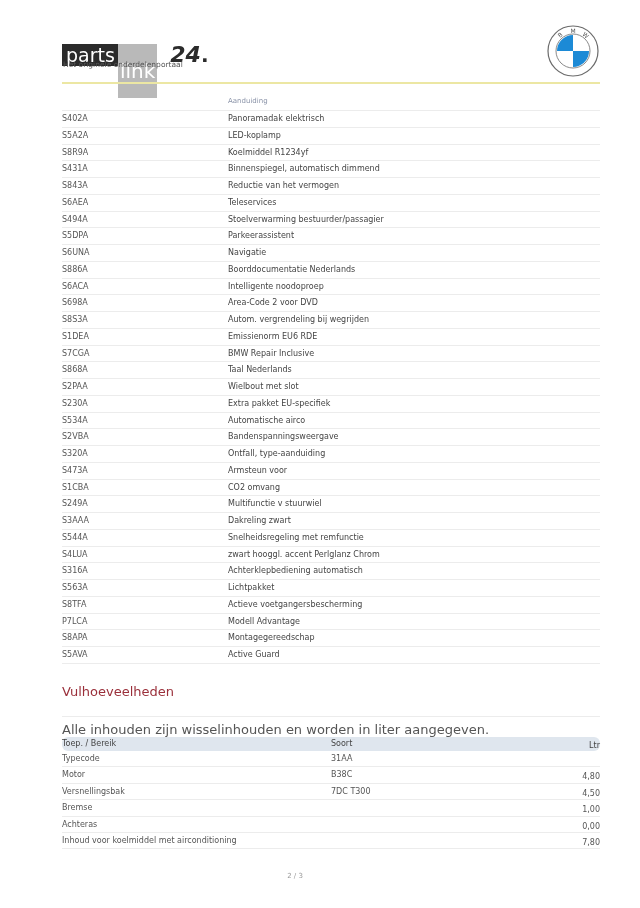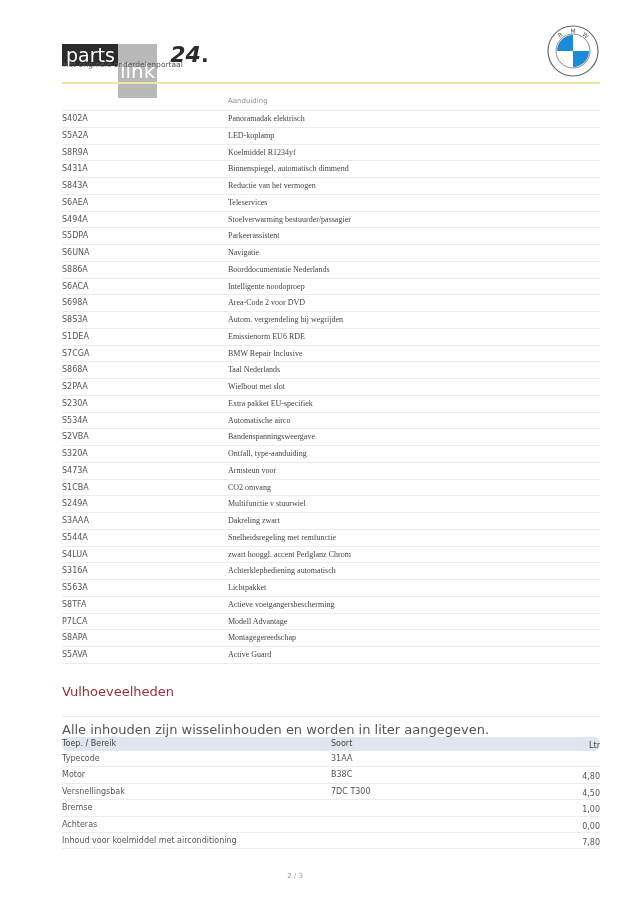--- a/index.html
+++ b/index.html
@@ -13,21 +13,21 @@
   .logo .dot { color: #2b2b2b; font-size: 20px; line-height: 22px; font-weight: bold; }
   .tagline { position: absolute; left: 1px; top: 20px; font-size: 7.5px; color: #555; }
   .header-line { position: absolute; left: 62px; top: 82px; width: 538px; height: 2px; background: #ece7a3; }
   .bmw-logo { position: absolute; left: 547px; top: 25px; width: 52px; height: 52px; }
 
   .opt-table { position: absolute; left: 62px; top: 96px; width: 538px; }
   .opt-head { height: 14px; border-bottom: 1px solid #ececec; position: relative; }
   .opt-head span { position: absolute; left: 166px; top: 1px; font-size: 7px; color: #8a93a8; }
   .opt-row { height: 15.75px; border-bottom: 1px solid #ececec; position: relative; font-size: 8px; line-height: 15.5px; }
   .opt-row .code { position: absolute; left: 0; top: 0; color: #555; }
-  .opt-row .desc { position: absolute; left: 166px; top: 0; color: #444; font-family: Liberation Serif, serif; }
+  .opt-row .desc { position: absolute; left: 166px; top: 0; color: #444; }
 
   .section-title { position: absolute; left: 62px; top: 684px; font-size: 13px; color: #9a2f3a; }
   .section-line { position: absolute; left: 62px; top: 716px; width: 538px; height: 1px; background: #ececec; }
   .note { position: absolute; left: 62px; top: 722px; font-size: 13px; color: #555; }
 
   .fill-table { position: absolute; left: 62px; top: 737px; width: 538px; }
   .fill-head { height: 14px; background: #dfe6ee; position: relative; font-size: 8px; line-height: 14px; color: #444; border-radius: 6px; }
   .fill-row { height: 15.4px; border-bottom: 1px solid #ececec; position: relative; font-size: 8px; line-height: 15px; color: #555; }
   .c1 { position: absolute; left: 0; top: 0; }
   .c2 { position: absolute; left: 269px; top: 0; }

